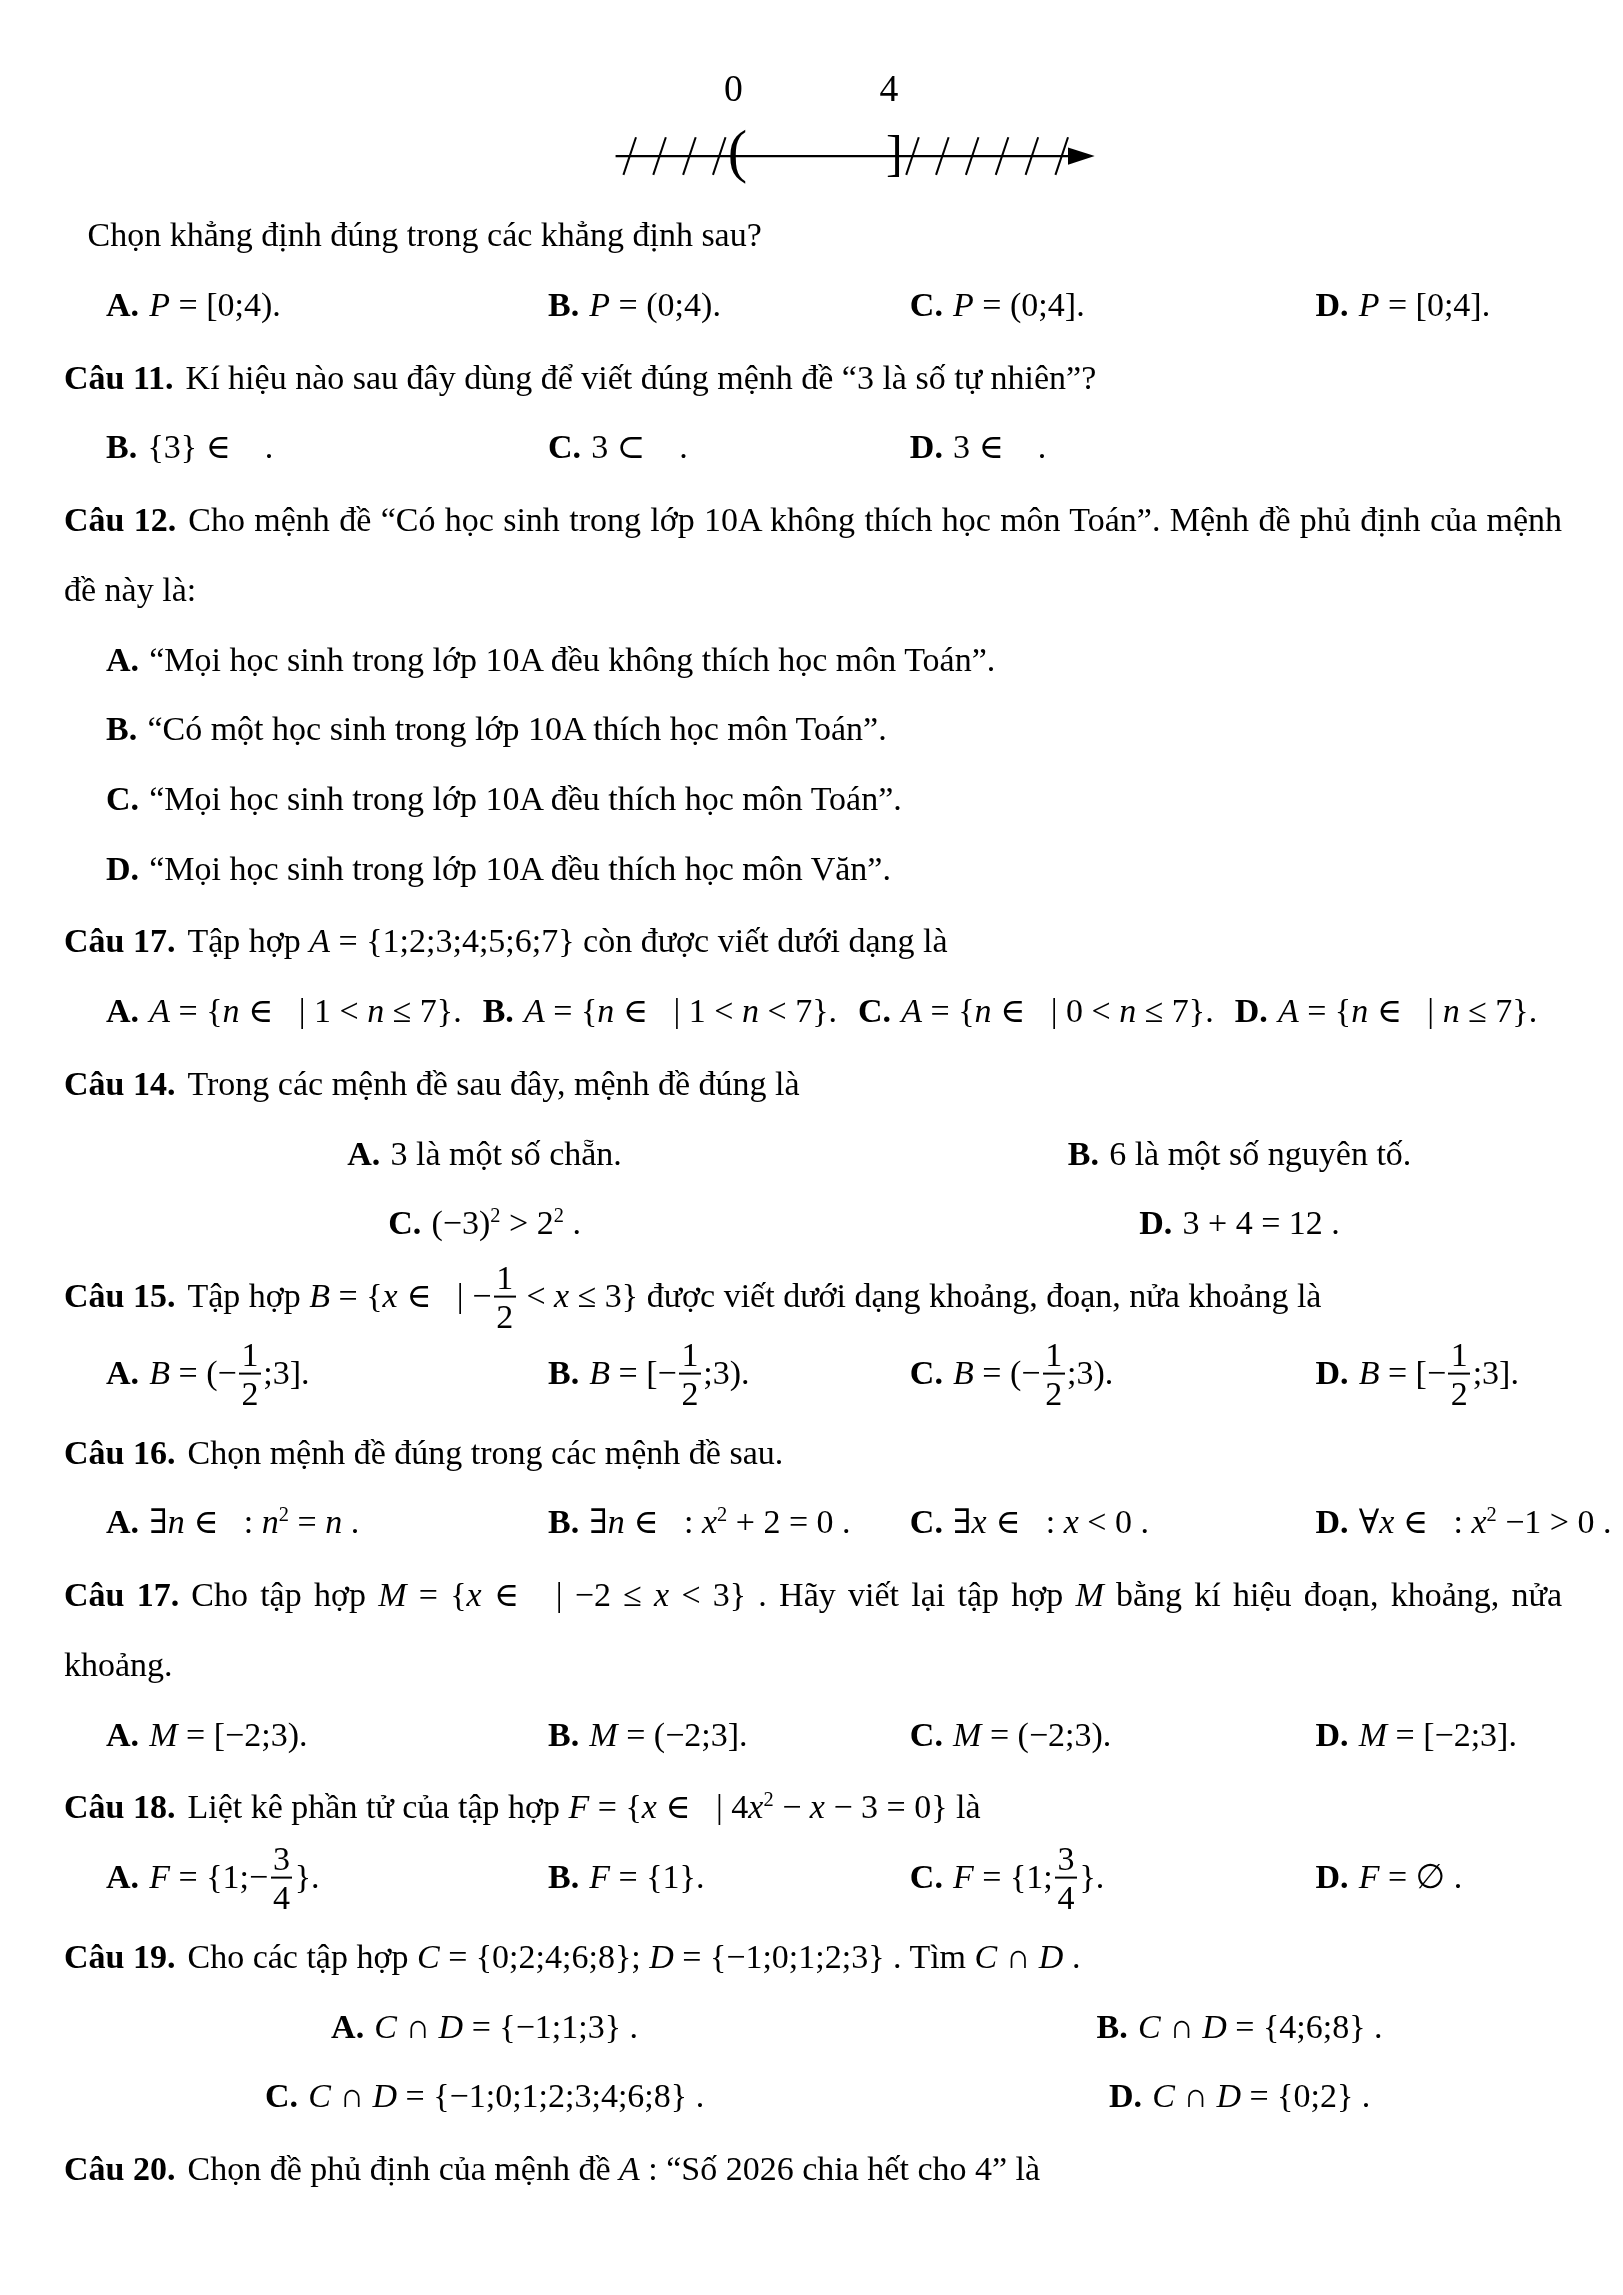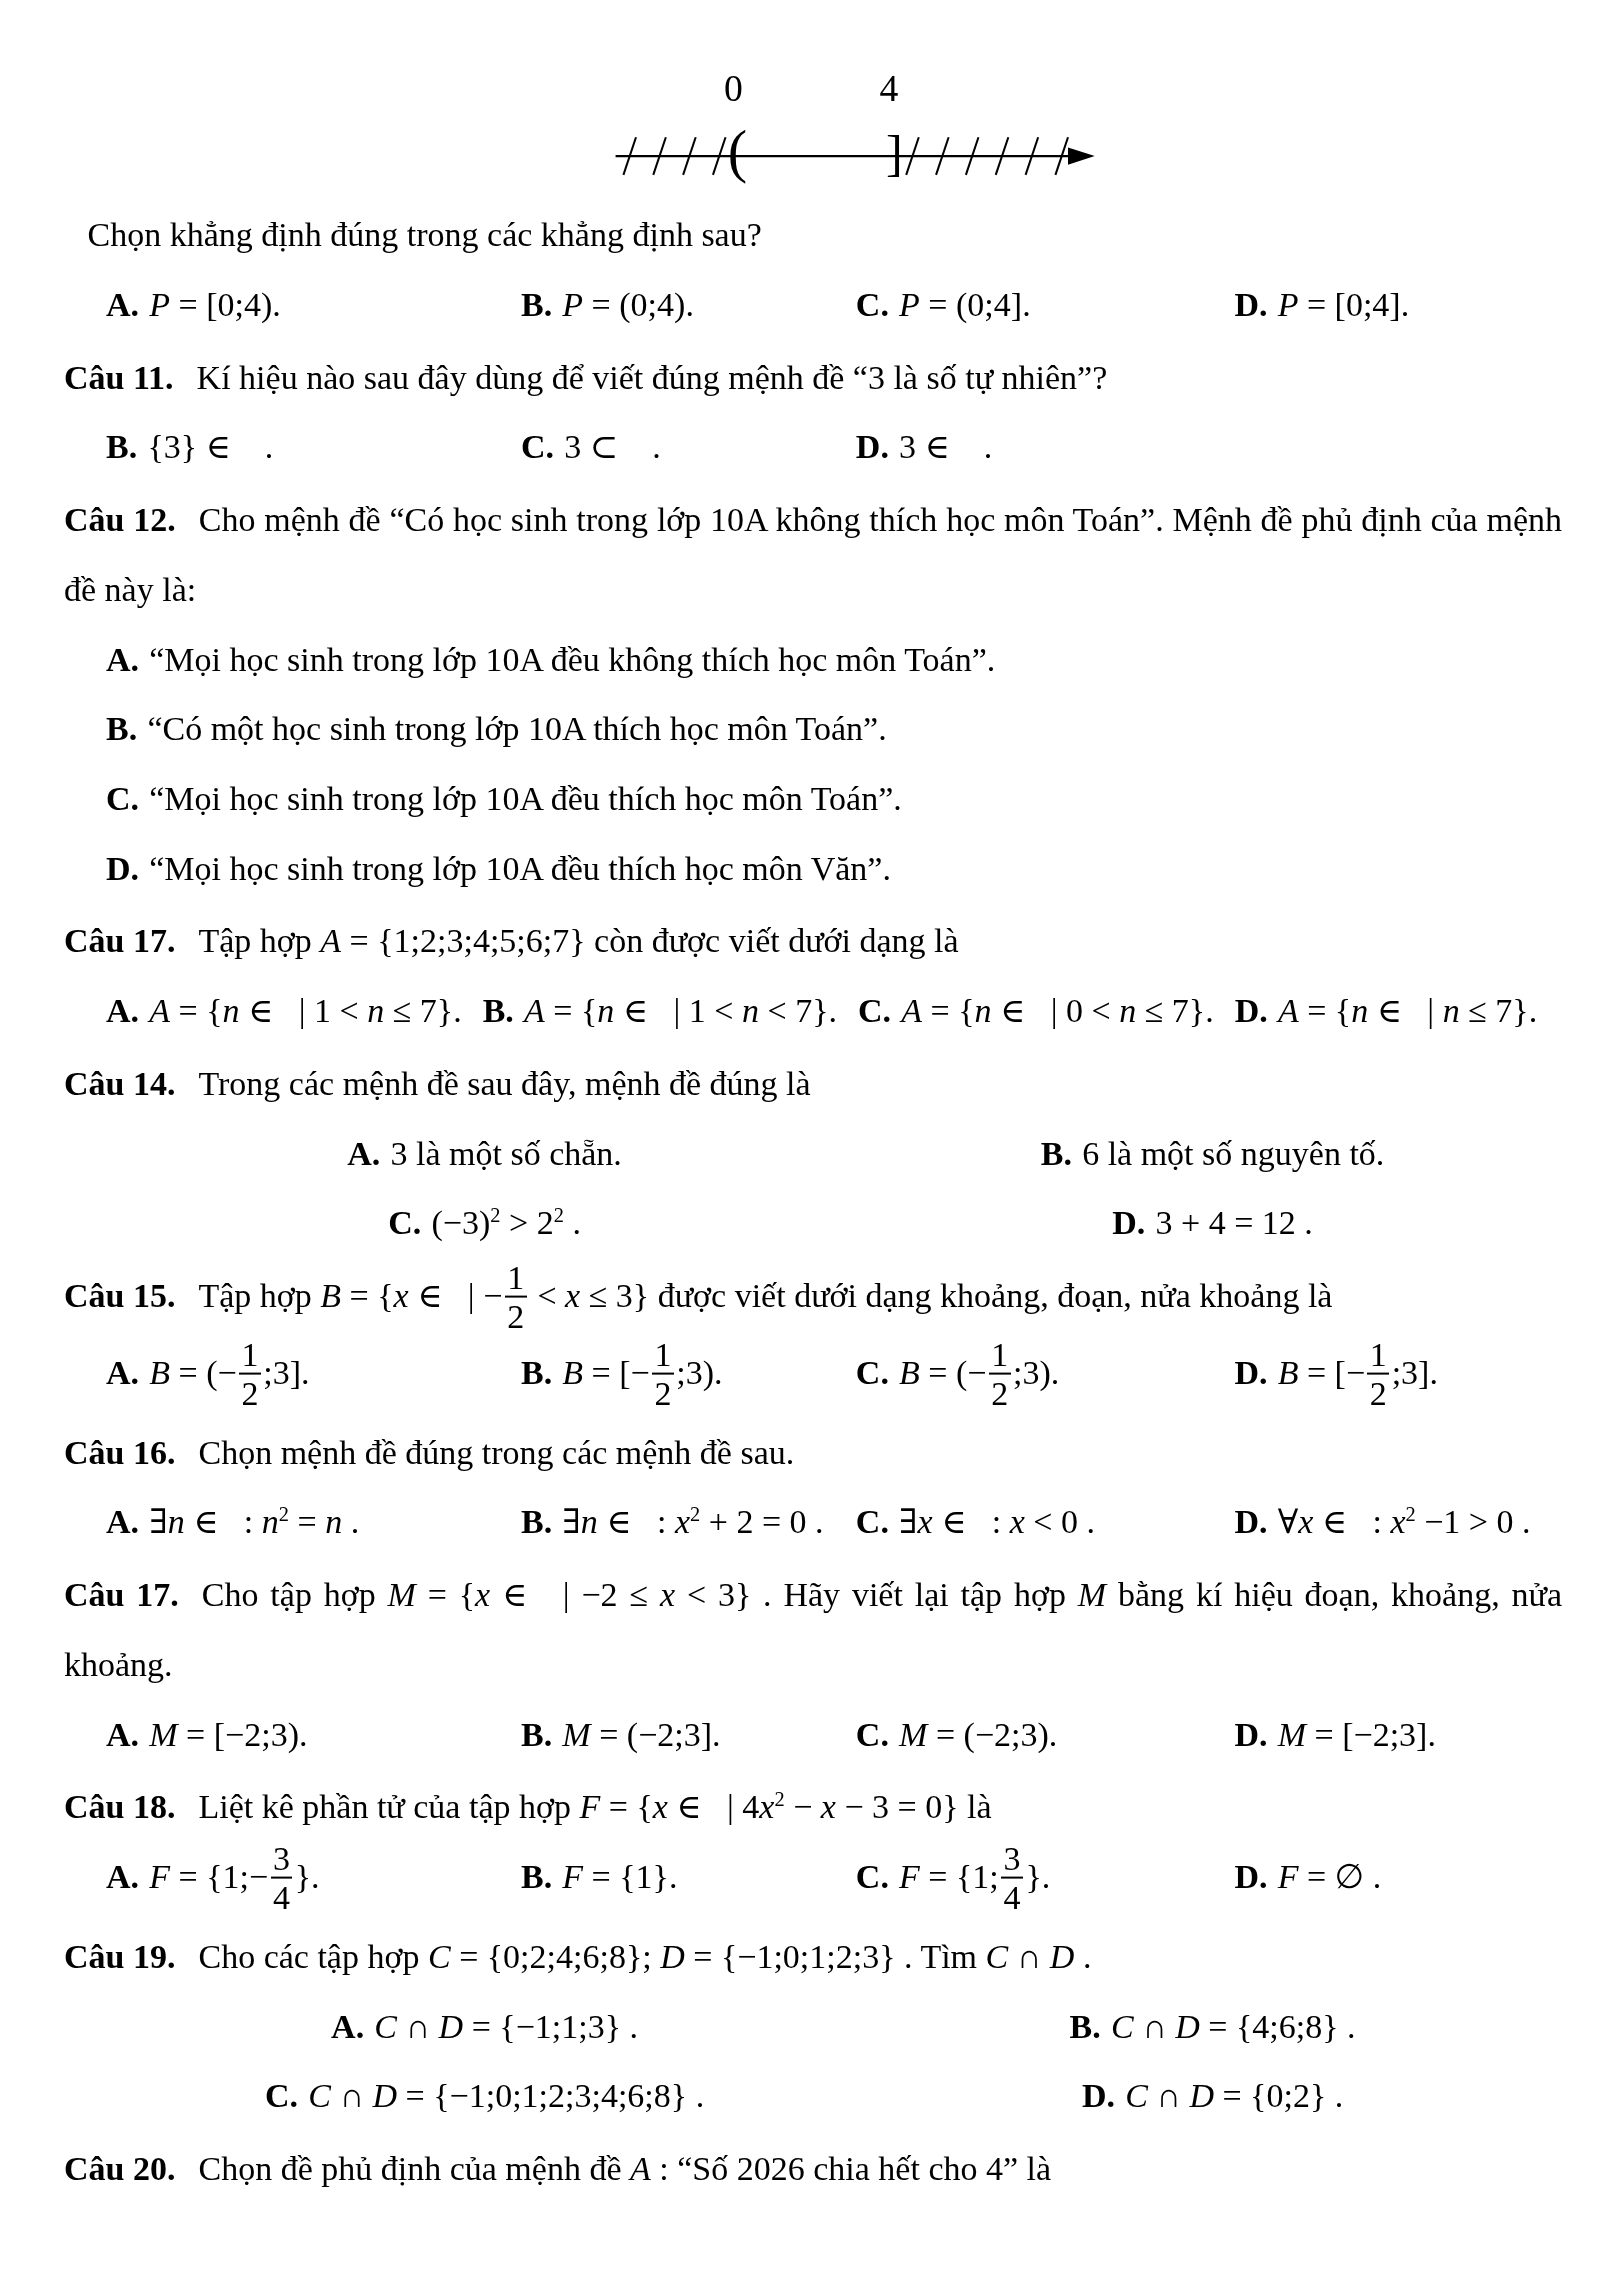--- a/index.html
+++ b/index.html
@@ -2,23 +2,23 @@
 <html style="font-size:12.6px"><head>
 <meta charset="utf-8">
 <style>
   html,body{margin:0;padding:0;}
   body{width:1623px;height:2295px;background:#ffffff;overflow:hidden;
        font-family:"Liberation Serif","DejaVu Serif",serif;font-size:34px;color:#000;}
   .content{padding:0 61px 0 64px;line-height:2.05;}
   .nl-svg{display:block;margin:60px 0 6.3px 550px;}
   p.qline{margin:0;text-align:justify;}
   .q{margin-top:3.1px;}
-  .qnum{font-weight:bold;margin-right:23px;}
+  .qnum{font-weight:bold;margin-right:12px;}
   .qcont{padding-left:23.6px;}
-  .opts{margin:0;}
+  .opts{margin:0;gap:27px;}
   .row4{display:grid;grid-template-columns:28.5% 23% 26% 22.5%;padding-left:42px;}
   .row2{display:grid;grid-template-columns:52% 48%;padding-left:42px;text-align:center;}
   .rowflow{display:flex;gap:21px;padding-left:42px;}
   .stack{padding-left:42px;}
   .stack .opt{display:block;white-space:normal;}
   .opt{white-space:nowrap;}
   .olab{font-weight:bold;margin-right:10.2px;}
   b.inb{font-weight:normal;}
   i{font-style:italic;}
   sup{font-size:.6em;line-height:0;vertical-align:super;}

